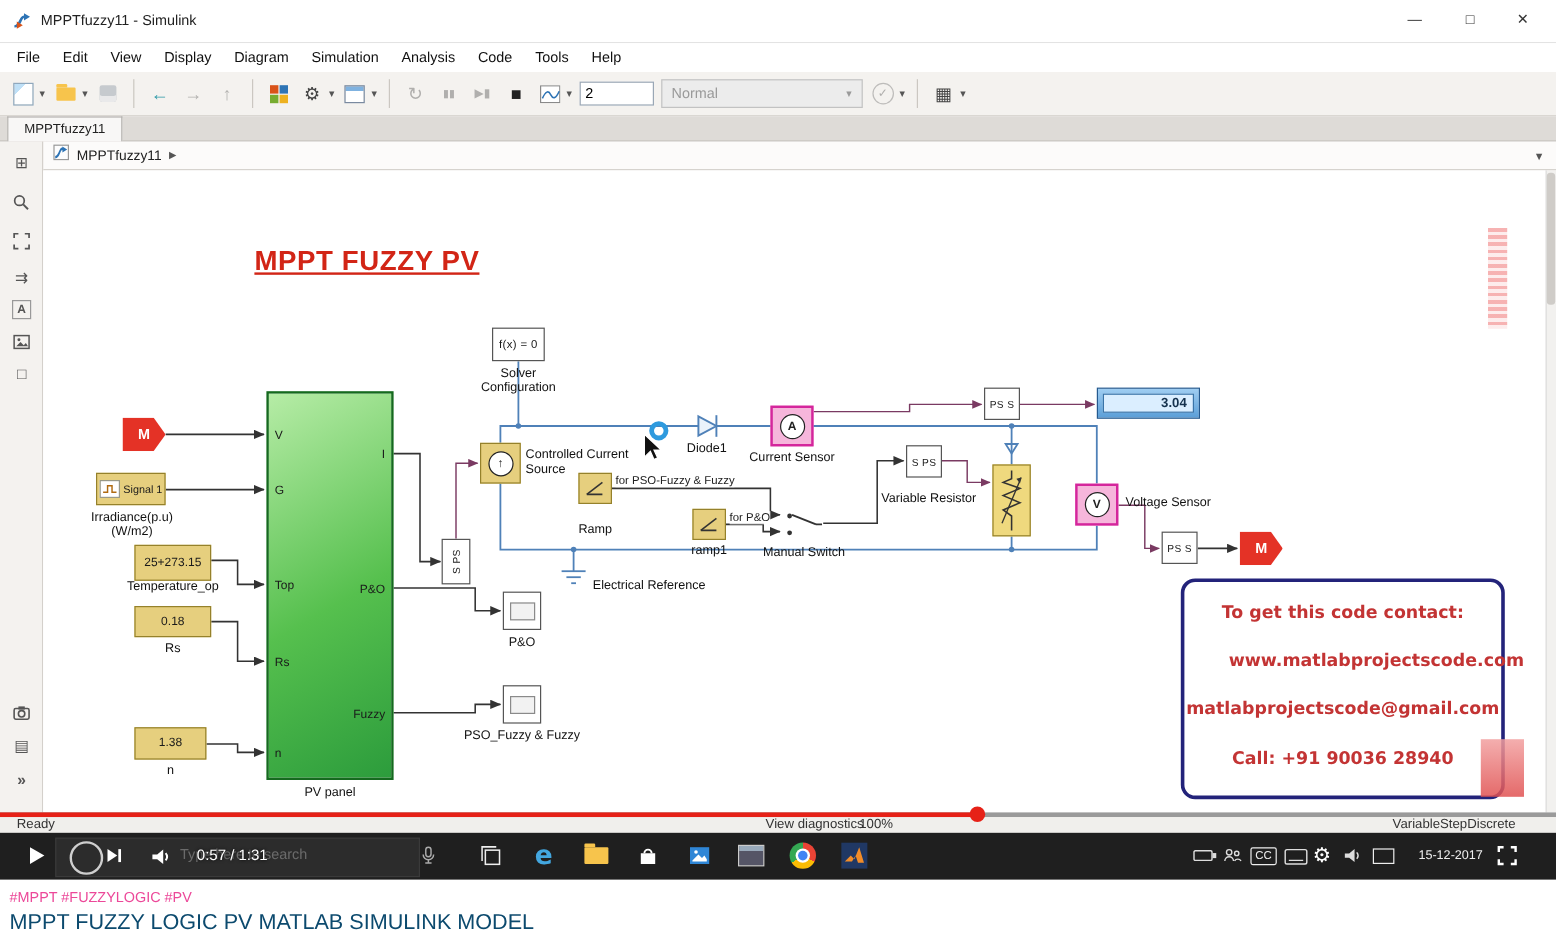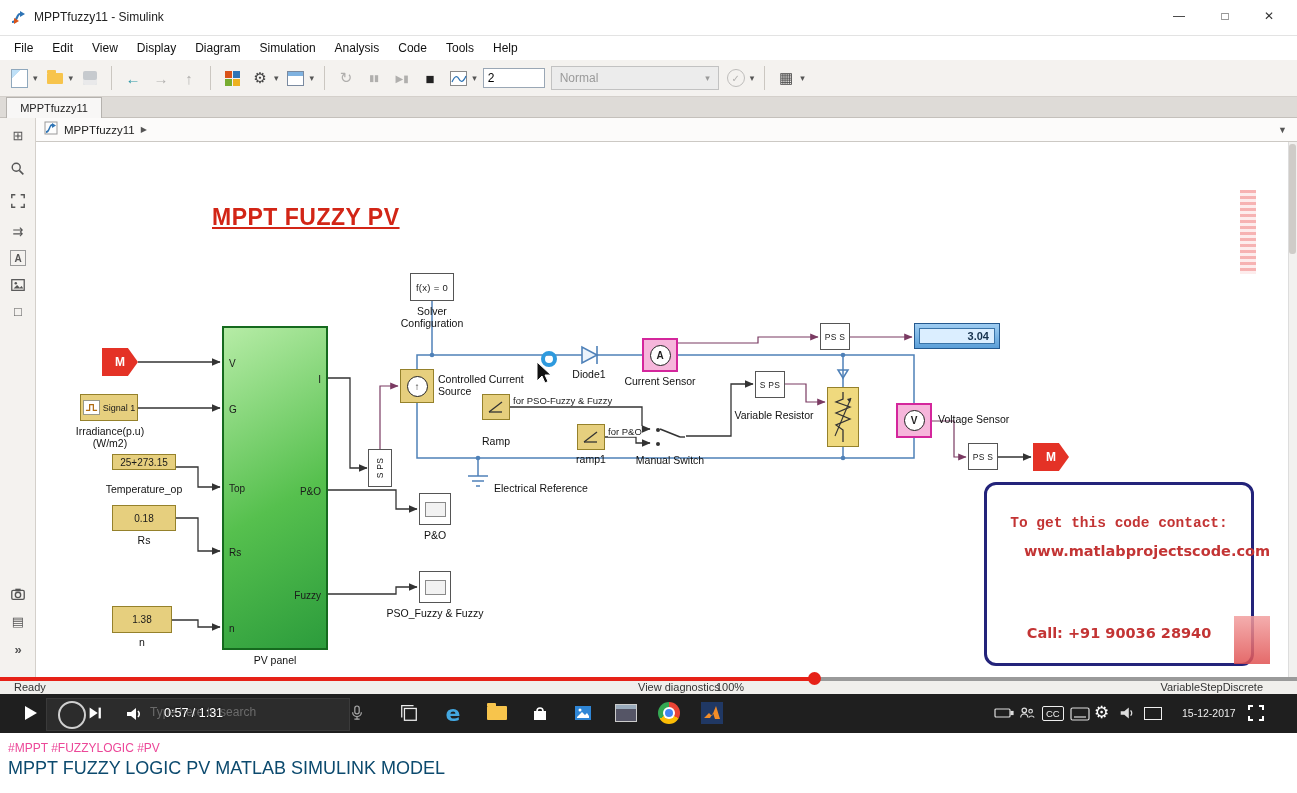--- a/index.html
+++ b/index.html
@@ -266,21 +266,21 @@
     <div class="blk goto" style="left:66px;top:206px;width:36px;height:28px;">M</div>
 
     <div class="blk tan" style="left:44px;top:252px;width:58px;height:27px;gap:3px;font-size:9px;">
       <svg width="15" height="13" style="background:#fff;border:1px solid #998;" viewBox="0 0 16 14">
           <polyline points="2,10 6,10 6,4 10,4 10,10 14,10" stroke="#b06a10" fill="none" stroke-width="1.3"></polyline>
         </svg>
       <span>Signal 1</span>
     </div>
     <div class="lbl" style="left:20px;top:283px;width:108px;"><span>Irradiance(p.u)</span><br><span>(W/m2)</span></div>
 
-    <div class="blk tan" style="left:76px;top:312px;width:64px;height:16px;">25+273.15</div>
+    <div class="blk tan" style="left:76px;top:312px;width:64px;height:30px;">25+273.15</div>
     <div class="lbl" style="left:56px;top:341px;width:104px;">Temperature_op</div>
 
     <div class="blk tan" style="left:76px;top:363px;width:64px;height:26px;">0.18</div>
     <div class="lbl" style="left:96px;top:392px;width:24px;">Rs</div>
 
     <div class="blk tan" style="left:76px;top:464px;width:60px;height:27px;">1.38</div>
     <div class="lbl" style="left:100px;top:494px;width:12px;">n</div>
 
     <div class="blk" style="left:186px;top:184px;width:106px;height:324px;background:linear-gradient(150deg,#b6ecA6 0%,#56c04e 55%,#2c9c3c 100%);border:2px solid #156a1e;">
       <span style="position:absolute;left:5px;top:30px;">V</span>
@@ -365,22 +365,23 @@
     <div class="blk scopeblk" style="left:383px;top:351px;width:32px;height:32px;">
         <span class="screen"></span>
       </div>
     <div class="lbl" style="left:369px;top:387px;width:60px;">P&amp;O</div>
     <div class="blk scopeblk" style="left:383px;top:429px;width:32px;height:32px;">
         <span class="screen"></span>
       </div>
     <div class="lbl" style="left:338px;top:465px;width:122px;">PSO_Fuzzy &amp; Fuzzy</div>
 
     <div class="abs contact" style="left:948px;top:340px;width:270px;height:184px;">
-      <div class="cline" style="top:30px;font-family:Liberation Mono, monospace;">To get this code contact:</div>
+      <div class="cline" style="top:18px;">To get this code contact:</div>
       <div class="cline" style="top:58px;margin-left:28px;">www.matlabprojectscode.com</div>
+      <div class="cline" style="top:98px;">matlabprojectscode@gmail.com</div>
       <div class="cline" style="top:140px;">Call: +91 90036 28940</div>
     </div>
 
     <div class="abs" style="left:1204px;top:48px;width:16px;height:84px;background:repeating-linear-gradient(#e66 0 3px,#fbdada 3px 6px);opacity:.5;z-index:2;"></div>
     <div class="abs" style="left:1198px;top:474px;width:36px;height:48px;background:linear-gradient(#f2a0a0,#e05050);opacity:.85;z-index:2;"></div>
 
     <svg class="abs" style="left:496px;top:208px;z-index:5;" width="34" height="36" viewBox="0 0 34 36">
       <circle cx="17" cy="9" r="6" fill="none" stroke="#2e9ade" stroke-width="4"></circle>
       <polygon points="5,12 5,31 10,26 13,33 16,31.5 13,25 19,25" fill="#111" stroke="#fff" stroke-width="1"></polygon>
     </svg>

